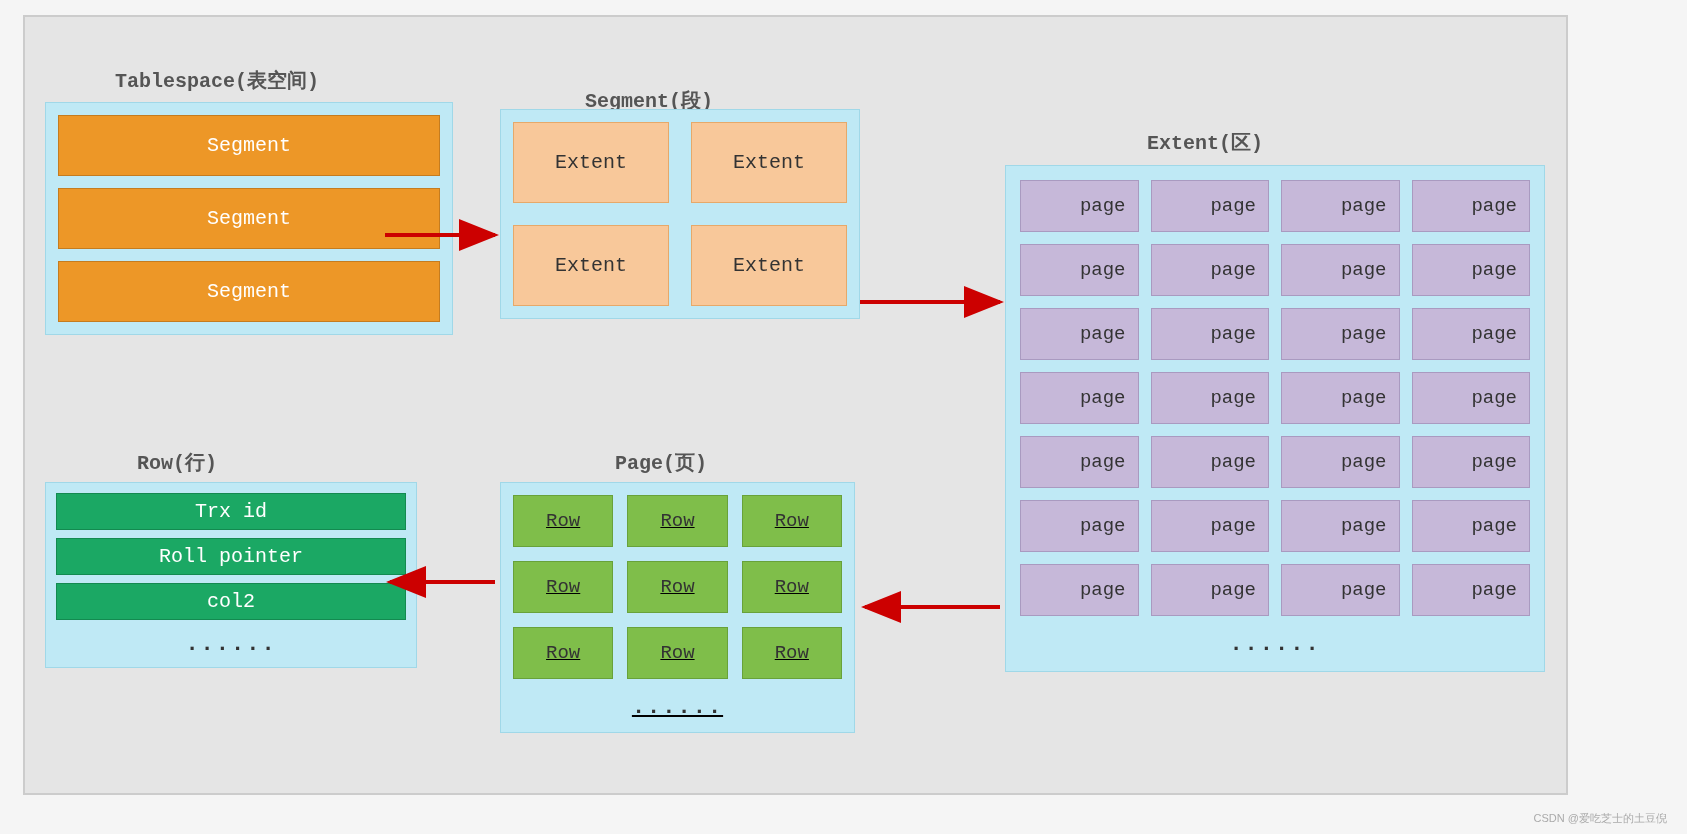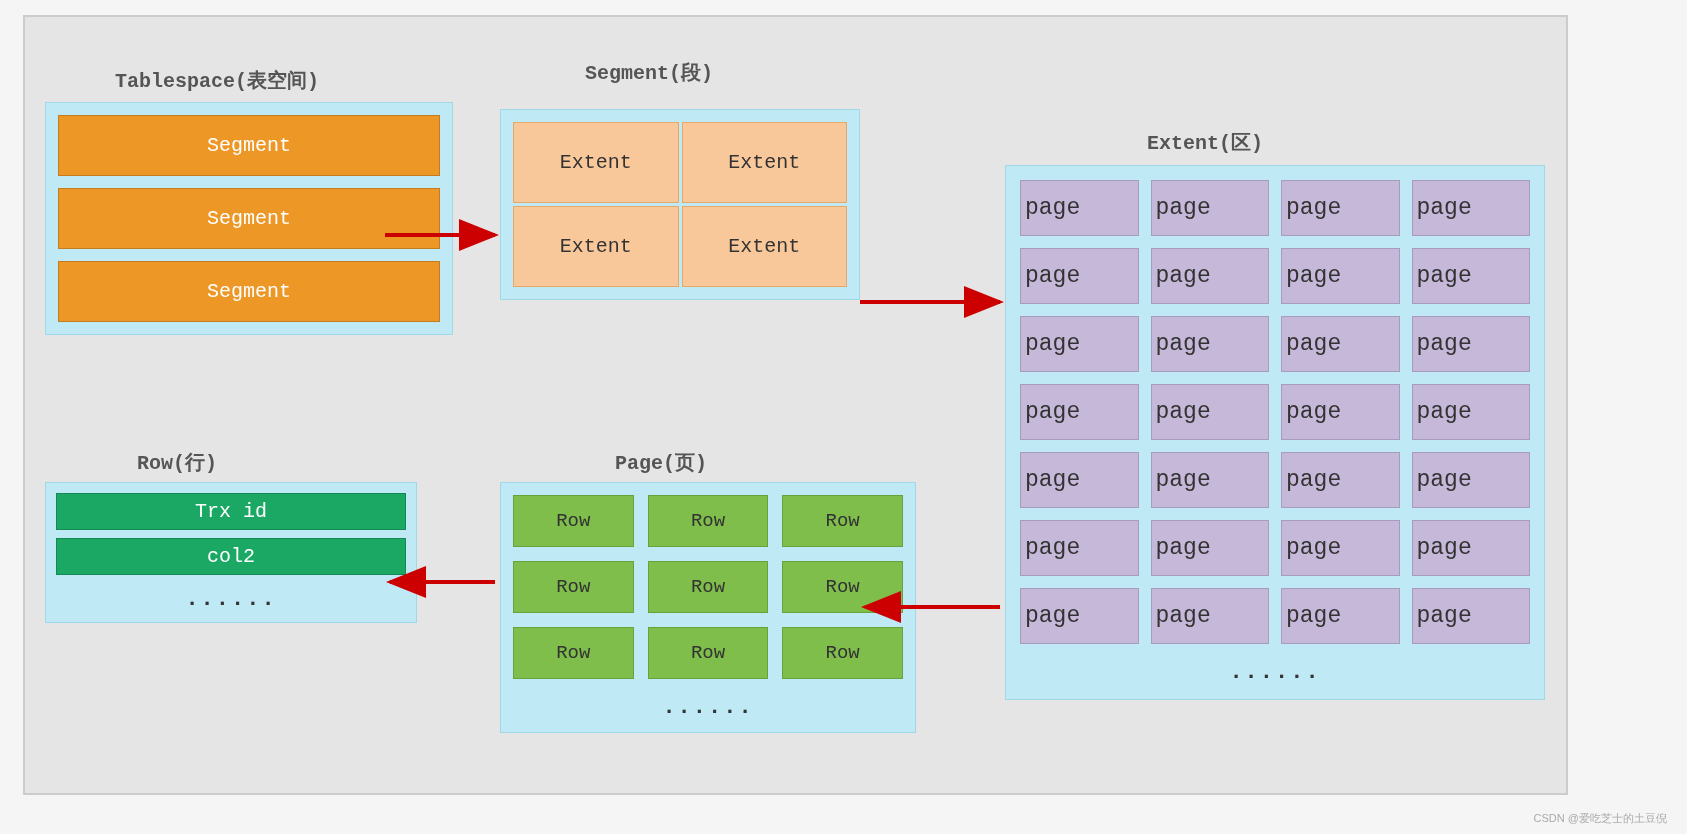--- a/index.html
+++ b/index.html
@@ -39,26 +39,26 @@
   #tablespace { left: 20px; top: 85px; width: 408px; }
   .segment-box {
     background: #ed9727;
     border: 1px solid #c57c1f;
     color: #fff;
     font-size: 20px;
     text-align: center;
     padding: 18px 0;
   }
   
-  #segment-title { left: 560px; top: 42px; }
+  #segment-title { left: 560px; top: 70px; }
   #segment { left: 475px; top: 92px; width: 360px; }
   .extent-grid {
     display: grid;
     grid-template-columns: repeat(2, 1fr);
-    gap: 3px;
+    gap: 22px;
   }
   .extent-box {
     background: #f8c89a;
     border: 1px solid #e6a96a;
     color: #333;
     font-size: 20px;
     text-align: center;
     padding: 28px 0;
   }
   
@@ -66,35 +66,35 @@
   #extent { left: 980px; top: 148px; width: 540px; padding: 14px; }
   .page-grid {
     display: grid;
     grid-template-columns: repeat(4, 1fr);
     gap: 12px;
   }
   .page-box {
     background: #c6b8d9;
     border: 1px solid #a99ac0;
     color: #333;
-    font-size: 23px;
-    text-align: left;
-    padding: 14px 4px;
+    font-size: 19px;
+    text-align: right;
+    padding: 14px 12px;
   }
   .ellipsis {
     text-align: center;
     font-size: 22px;
     font-weight: bold;
     color: #333;
     letter-spacing: 2px;
     padding-top: 4px;
   }
   
   #page-title { left: 590px; top: 432px; }
-  #page { left: 475px; top: 465px; width: 416px; }
+  #page { left: 475px; top: 465px; width: 355px; text-decoration: underline; }
   .row-grid {
     display: grid;
     grid-template-columns: repeat(3, 1fr);
     gap: 14px;
   }
   .row-box {
     background: #7fbe4a;
     border: 1px solid #68a23a;
     color: #333;
     font-size: 19px;
@@ -196,20 +196,21 @@
         <div class="row-box">Row</div>
         <div class="row-box">Row</div>
         <div class="row-box">Row</div>
       </div>
     <div class="ellipsis">......</div>
   </div>
 
   <div id="row-title" class="title">Row(行)</div>
   <div id="row" class="container">
   <div class="rowfield">Trx id</div>
+      <div class="rowfield">Roll pointer</div>
       <div class="rowfield">col2</div>
       <div class="ellipsis">......</div>
     </div>
 
   <svg class="arrows">
     <defs>
       <marker id="arrowhead" markerWidth="10" markerHeight="8" refX="9" refY="4" orient="auto">
         <polygon points="0 0, 10 4, 0 8" fill="#c00"></polygon>
       </marker>
     </defs>

